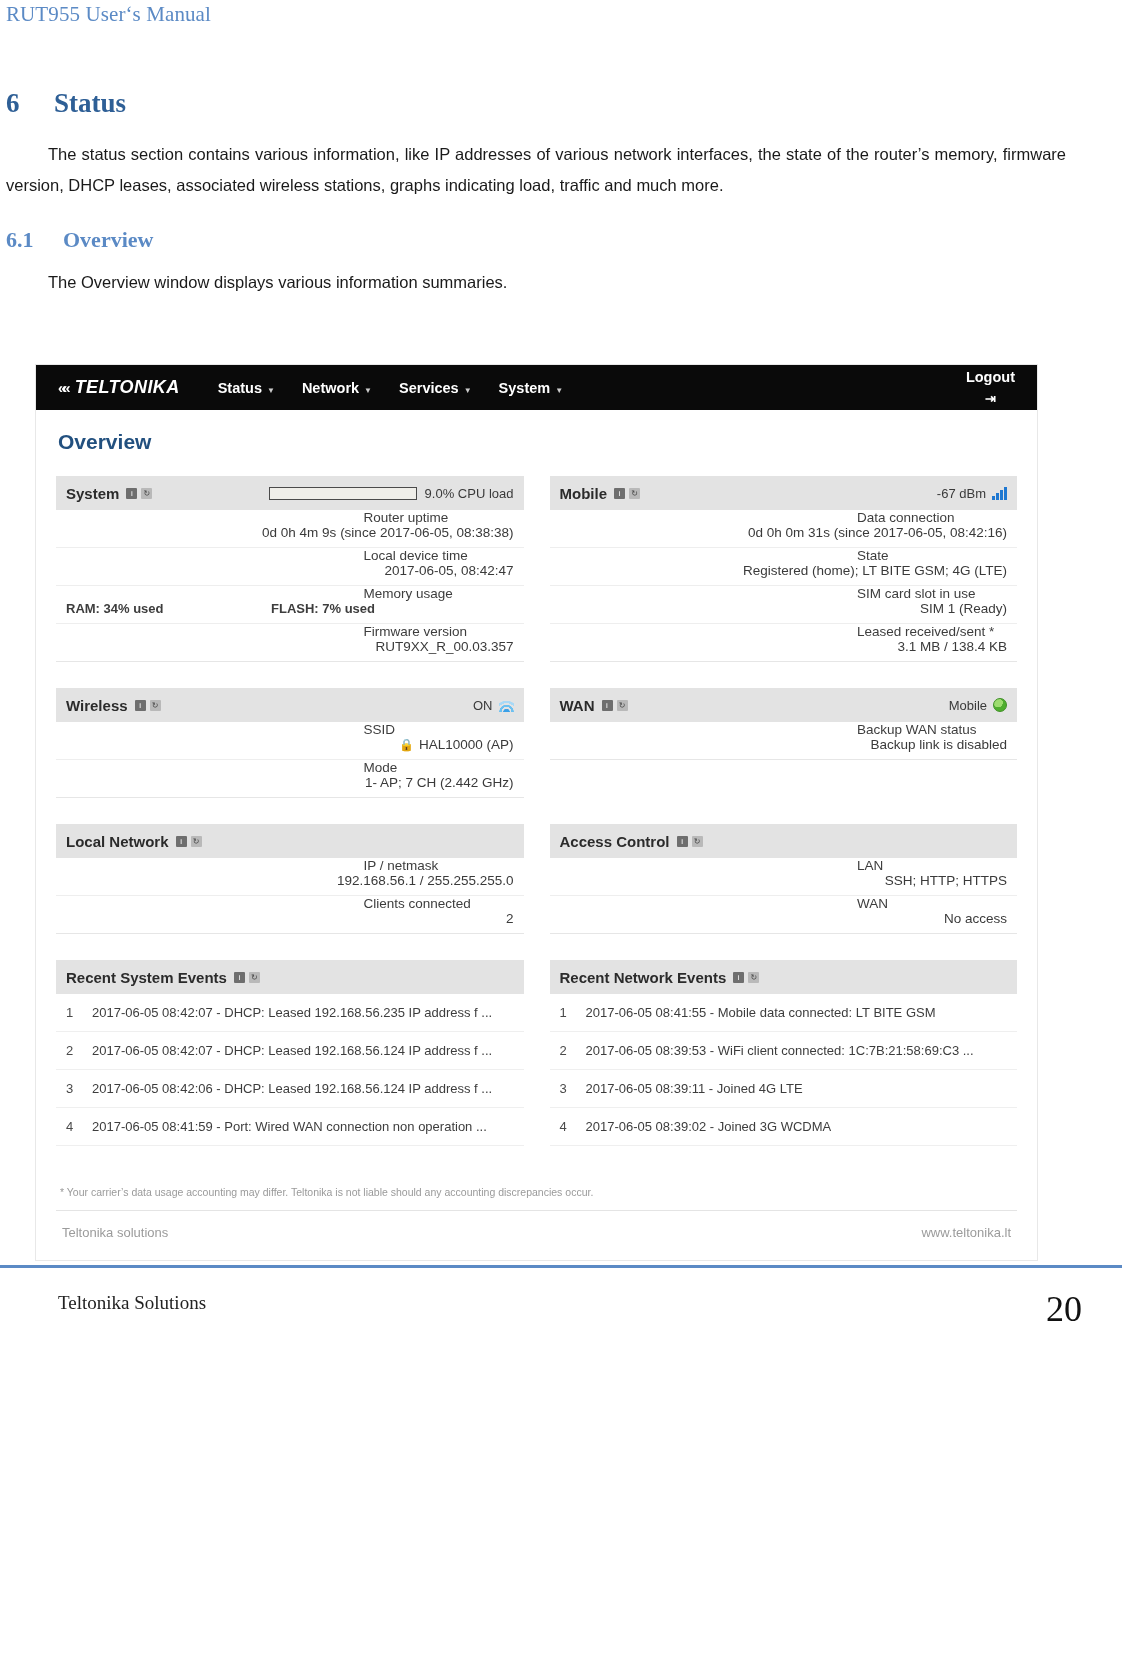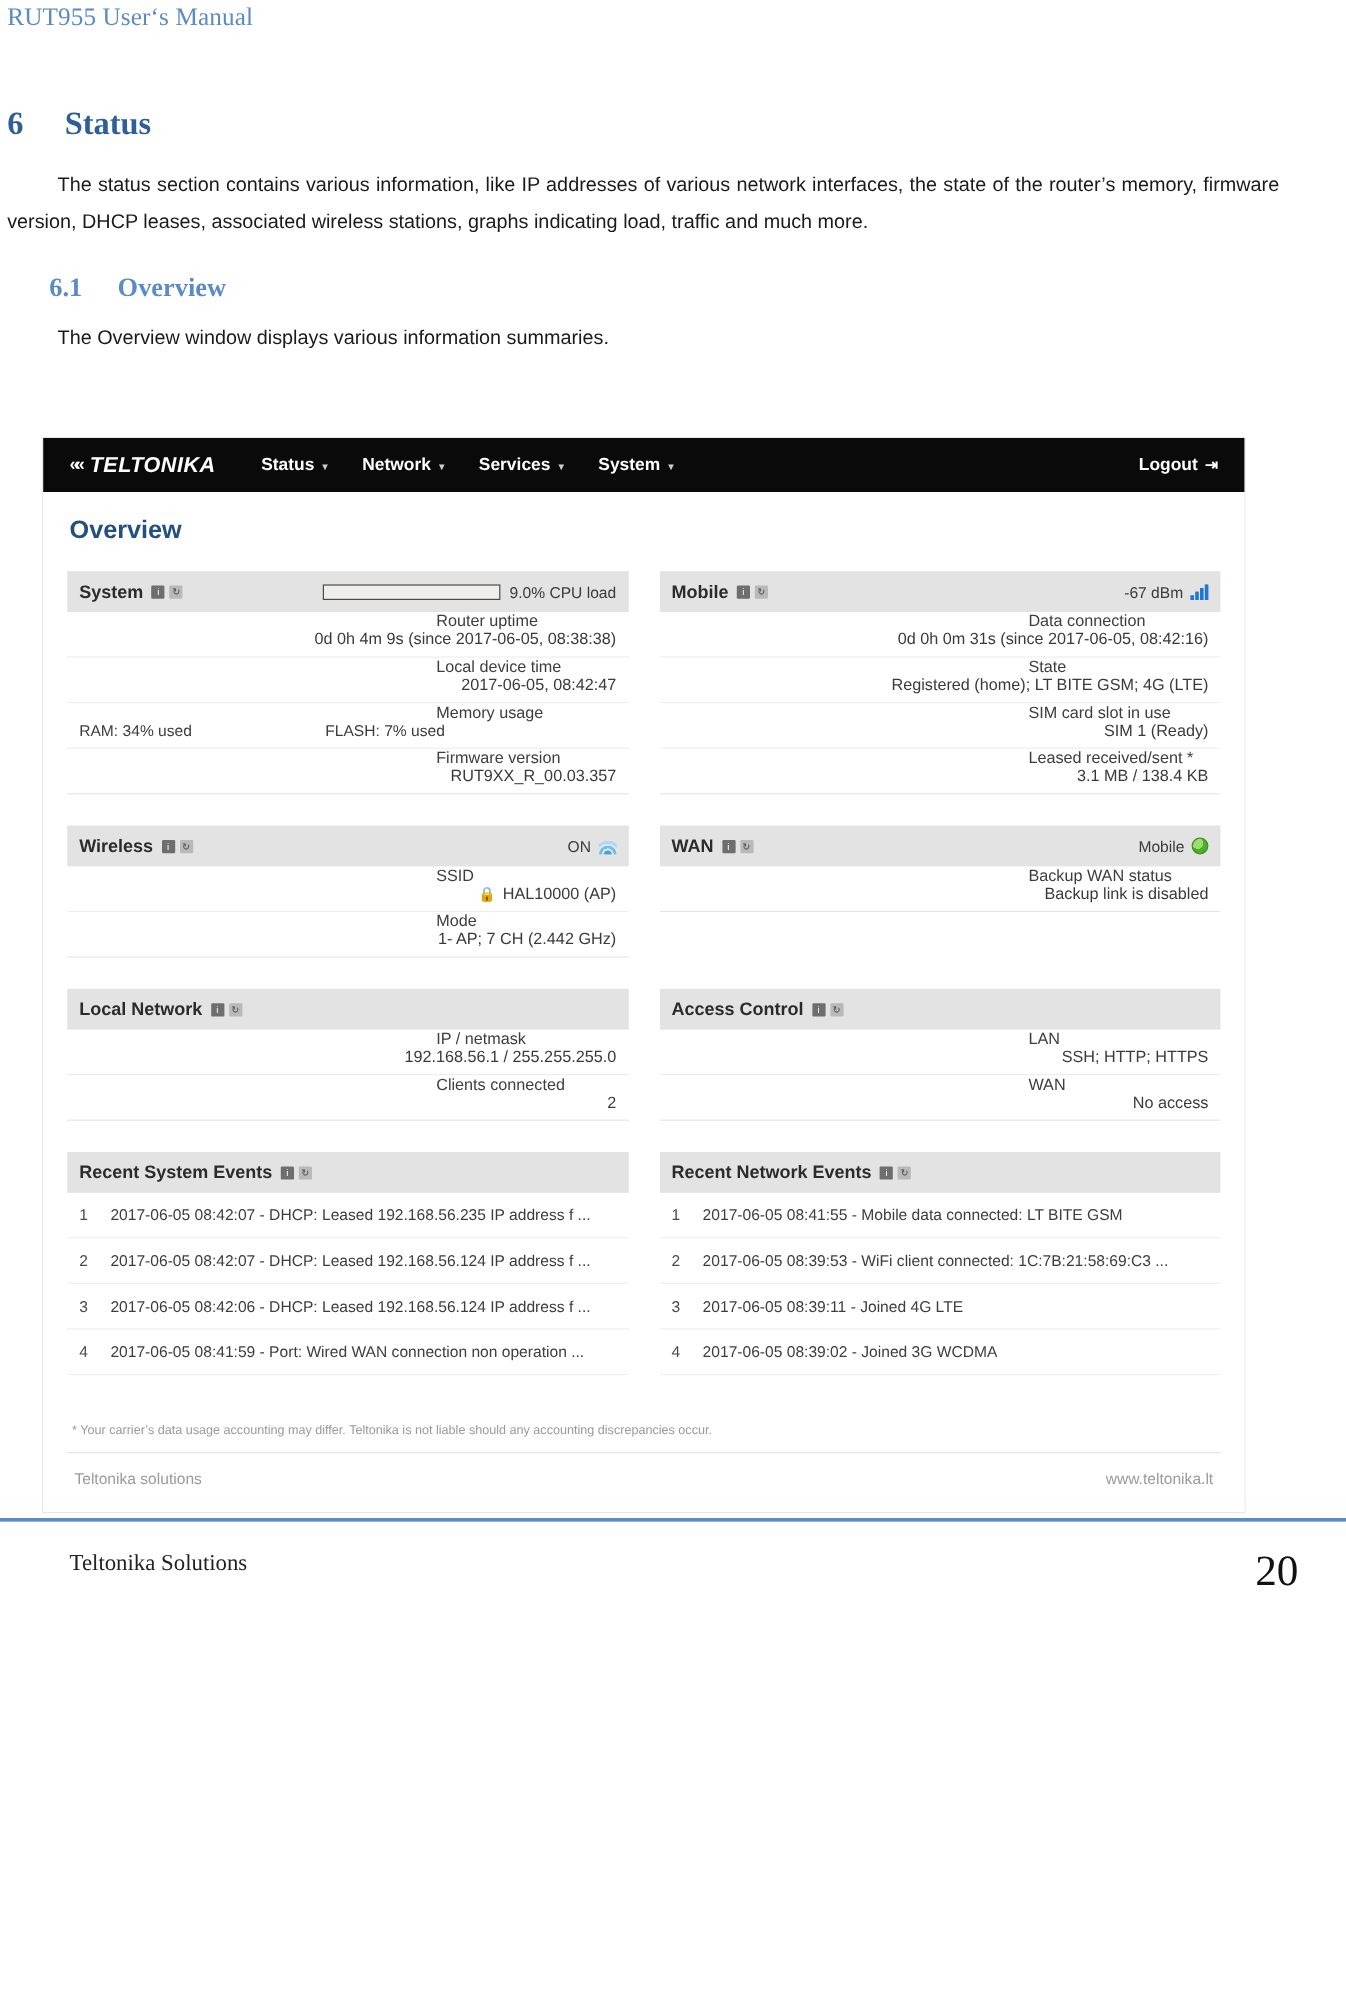--- a/index.html
+++ b/index.html
@@ -37,21 +37,20 @@
   }
   h2.sec .num { display: inline-block; width: 48px; }
 
   h3.sub {
     font-family: "Liberation Serif", serif;
     font-size: 22px;
     font-weight: bold;
     color: #5b8ac5;
     margin-top: 26px;
     margin-bottom: 14px;
-    margin-left: 35px;
   }
   h3.sub .num { display: inline-block; width: 57px; }
 
   p.para {
     font-family: "Liberation Sans", sans-serif;
     font-size: 16.5px;
     line-height: 31px;
     color: #1a1a1a;
     text-align: justify;
     text-indent: 42px;
@@ -86,21 +85,21 @@
   }
   .brand .chev { font-size: 15px; font-style: normal; letter-spacing: -4px; padding-right:4px;}
   .navlink {
     color: #fff; font-size: 14.5px; font-weight: bold;
     margin-right: 27px; white-space: nowrap;
   }
   .navlink .caret { font-size: 8px; margin-left: 5px; color: #ccc; }
   .logout {
     position: absolute; right: 22px;
     color: #fff; font-size: 14.5px; font-weight: bold;
-    display: flex; align-items: center; gap: 6px;
+    display: flex; align-items: center; gap: 6px; flex-direction: column;
   }
   .logout .arrow { font-size: 13px; }
 
   .shot-body { padding: 16px 20px 8px 20px; background: #fff; }
 
   .pagetitle {
     color: #22507f;
     font-size: 21px;
     font-weight: bold;
     margin: 4px 0 22px 2px;
@@ -177,21 +176,21 @@
     border-bottom: 1px solid #eeeeee;
     font-size: 13.5px;
     color: #3d3d3d;
     padding: 0 10px;
     flex-direction: column;
   }
   .row:last-child { border-bottom: 1px solid #e6e6e6; }
   .row .k { width: 150px; flex: none; color: #3d3d3d; }
   .row .v { color: #3a3a3a; }
 
-  .mem { display: flex; gap: 0; width: 100%; }
+  .mem { display: flex; gap: 0; width: 100%; font-weight: bold; }
   .mem .cell { width: 205px; }
   .mem .lbl { font-size: 13px; color: #3d3d3d; }
   .mem .track { height: 3px; background: #e6e6e6; margin-top: 5px; width: 150px; }
   .mem .fill { height: 3px; background: #1f4fc4; }
   .mem .fill.purple { background: #4b3fd0; }
 
   .lock { display: inline-block; margin-right: 5px; color: #2b2b2b; font-size: 12px; }
 
   
   .evrow {

